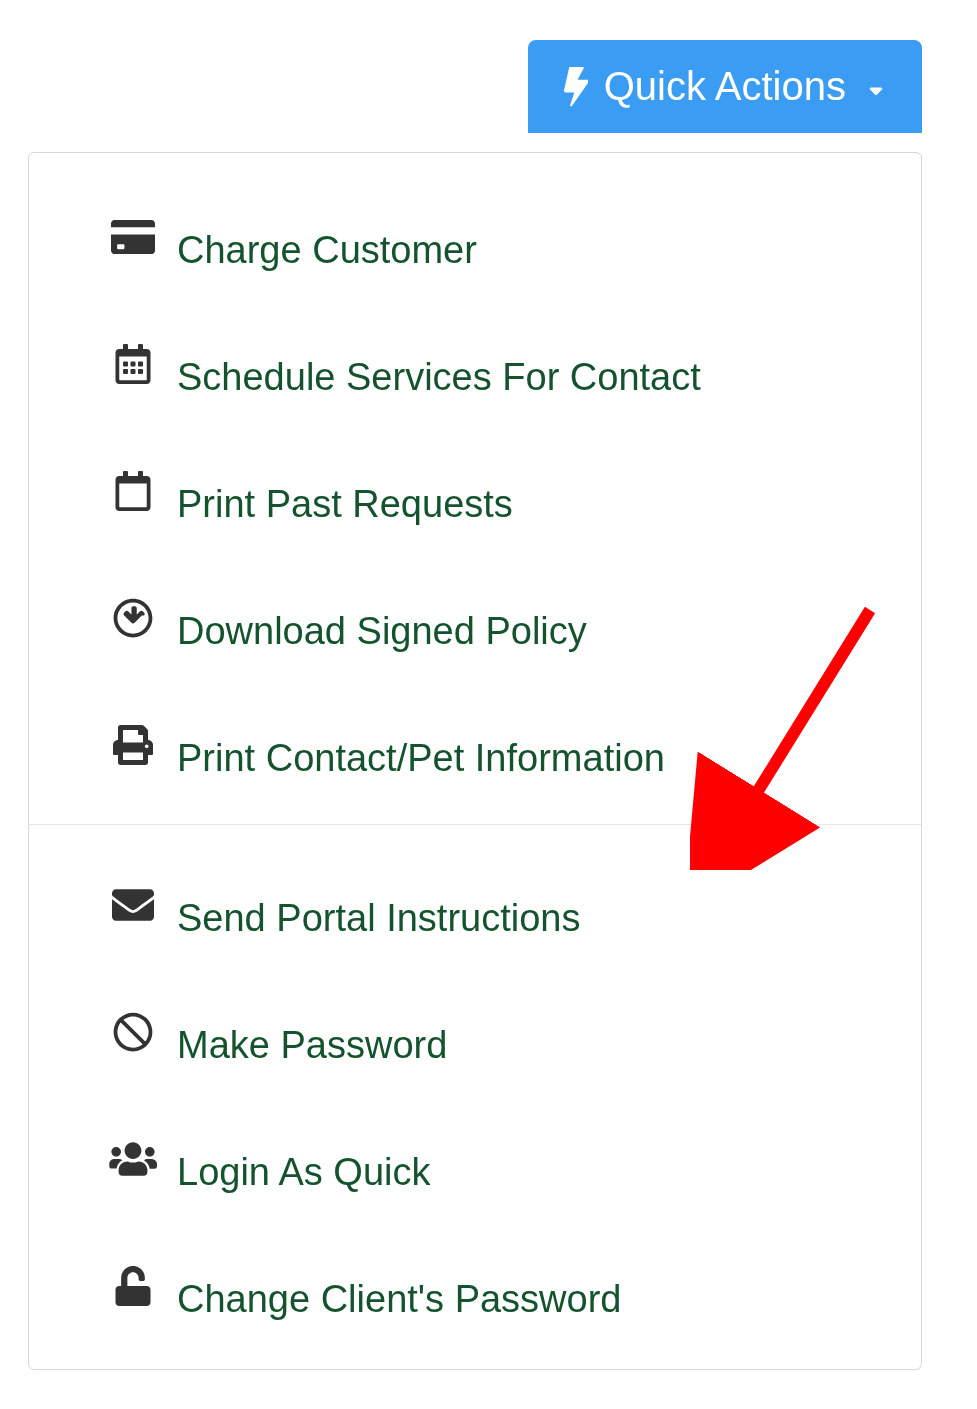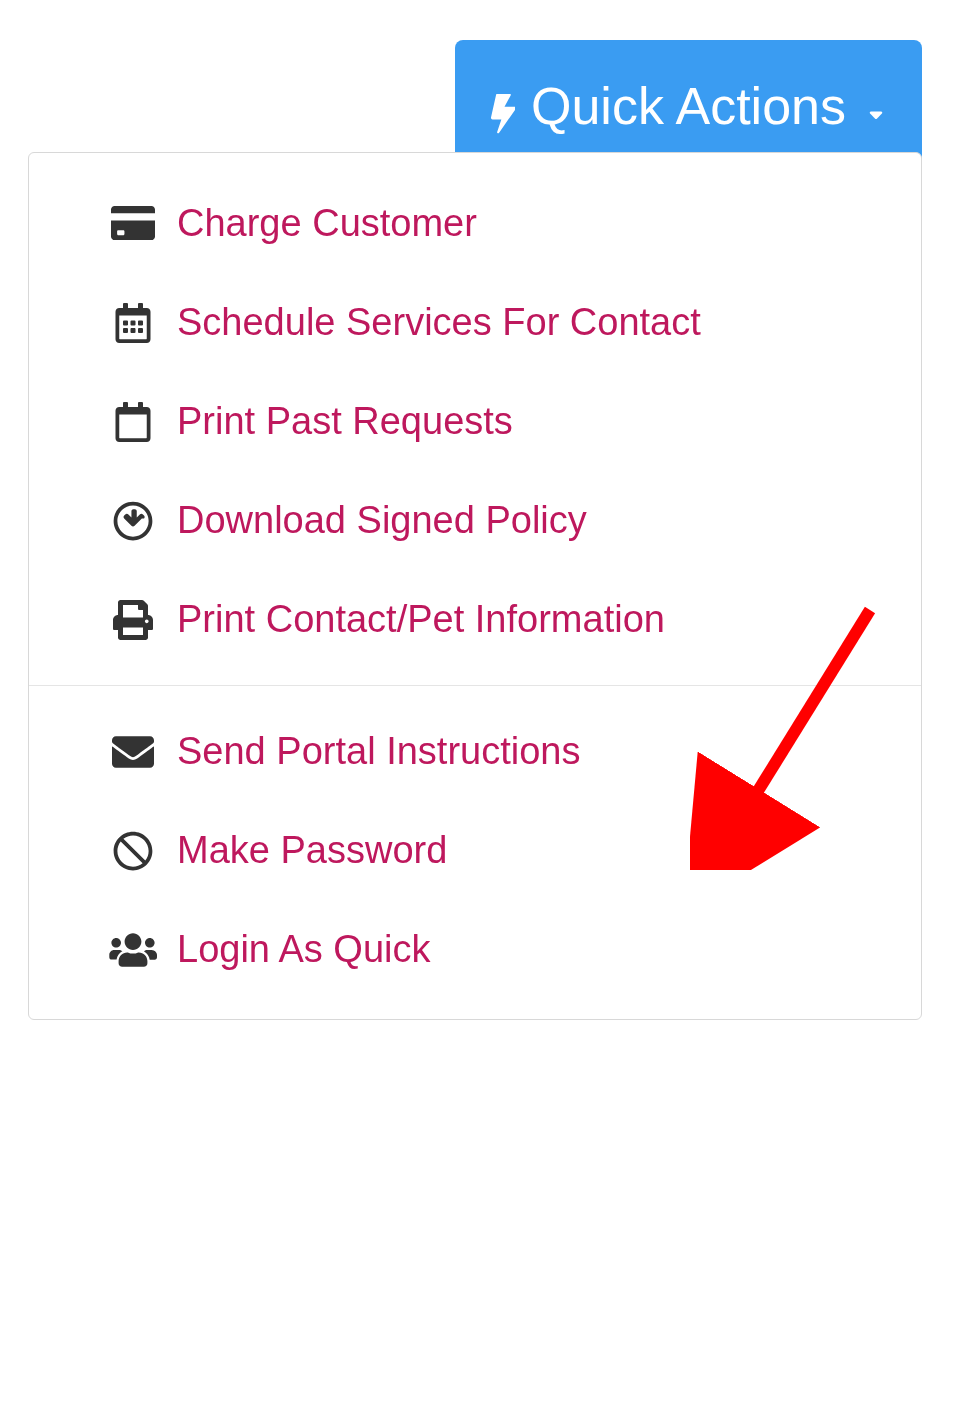--- a/index.html
+++ b/index.html
@@ -15,22 +15,22 @@
       height: 1409px;
     }
     .quick-actions-btn {
       position: absolute;
       top: 40px;
       right: 55px;
       background: #3a9cf2;
       color: #fff;
       border: none;
       border-radius: 8px 8px 0 0;
-      padding: 36px 36px;
-      font-size: 52px;
+      padding: 24px 36px;
+      font-size: 40px;
       font-weight: 400;
       cursor: pointer;
       display: flex;
       align-items: center;
       gap: 16px;
     }
     .quick-actions-btn .bolt {
       display: inline-block;
       width: 24px;
       height: 40px;
@@ -60,21 +60,22 @@
     }
     .menu-item .icon {
       width: 48px;
       display: inline-flex;
       justify-content: center;
       align-items: center;
       flex-shrink: 0;
     }
     .menu-item .label {
       font-size: 38px;
-      color: #be185d;
+      color: #14532d;
+      margin-top: 28px;
     }
     .divider {
       height: 1px;
       background: #e5e5e5;
       margin: 16px 0;
     }
     .annotation-arrow {
       position: absolute;
       top: 590px;
       left: 690px;
@@ -167,20 +168,28 @@
 
   <div class="menu-item">
     <span class="icon">
       <svg viewBox="0 0 640 512" width="48" height="40" fill="#333">
           <path d="M96 224c35 0 64-29 64-64s-29-64-64-64-64 29-64 64 29 64 64 64zm448 0c35 0 64-29 64-64s-29-64-64-64-64 29-64 64 29 64 64 64zm32 32h-64c-18 0-33 7-45 19 41 22 70 63 76 111h66c18 0 31-14 31-32v-32c0-35-29-64-64-64zm-256 0c62 0 112-50 112-112S382 32 320 32 208 82 208 144s50 112 112 112zm77 32h-8c-21 10-44 16-69 16s-47-6-69-16h-8c-64 0-115 51-115 115v29c0 27 21 48 48 48h288c27 0 48-21 48-48v-29c0-64-51-115-115-115zm-220-13c-12-12-27-19-45-19h-64c-35 0-64 29-64 64v32c0 18 13 32 31 32h66c6-48 35-89 76-111z"></path>
         </svg>
     </span>
     <span class="label">Login As Quick</span>
   </div>
 
+  <div class="menu-item">
+    <span class="icon">
+      <svg viewBox="0 0 448 512" width="40" height="40" fill="#333">
+          <path d="M400 256H152V152c0-40 32-72 72-72s72 32 72 72v16c0 13 11 24 24 24h32c13 0 24-11 24-24v-16C376 68 308 0 224 0S72 68 72 152v104H48c-27 0-48 21-48 48v160c0 27 21 48 48 48h352c27 0 48-21 48-48V304c0-27-21-48-48-48z"></path>
+        </svg>
+    </span>
+    <span class="label">Change Client's Password</span>
+  </div>
 
 </div>
 
 <svg class="annotation-arrow" width="220" height="280" viewBox="0 0 220 280">
   <defs>
     <marker id="arrowhead" markerWidth="12" markerHeight="12" refX="3" refY="6" orient="auto">
       <polygon points="0 0, 12 6, 0 12" fill="#ff0000"></polygon>
     </marker>
   </defs>
   <line x1="180" y1="20" x2="50" y2="230" stroke="#ff0000" stroke-width="12" marker-end="url(#arrowhead)"></line>

